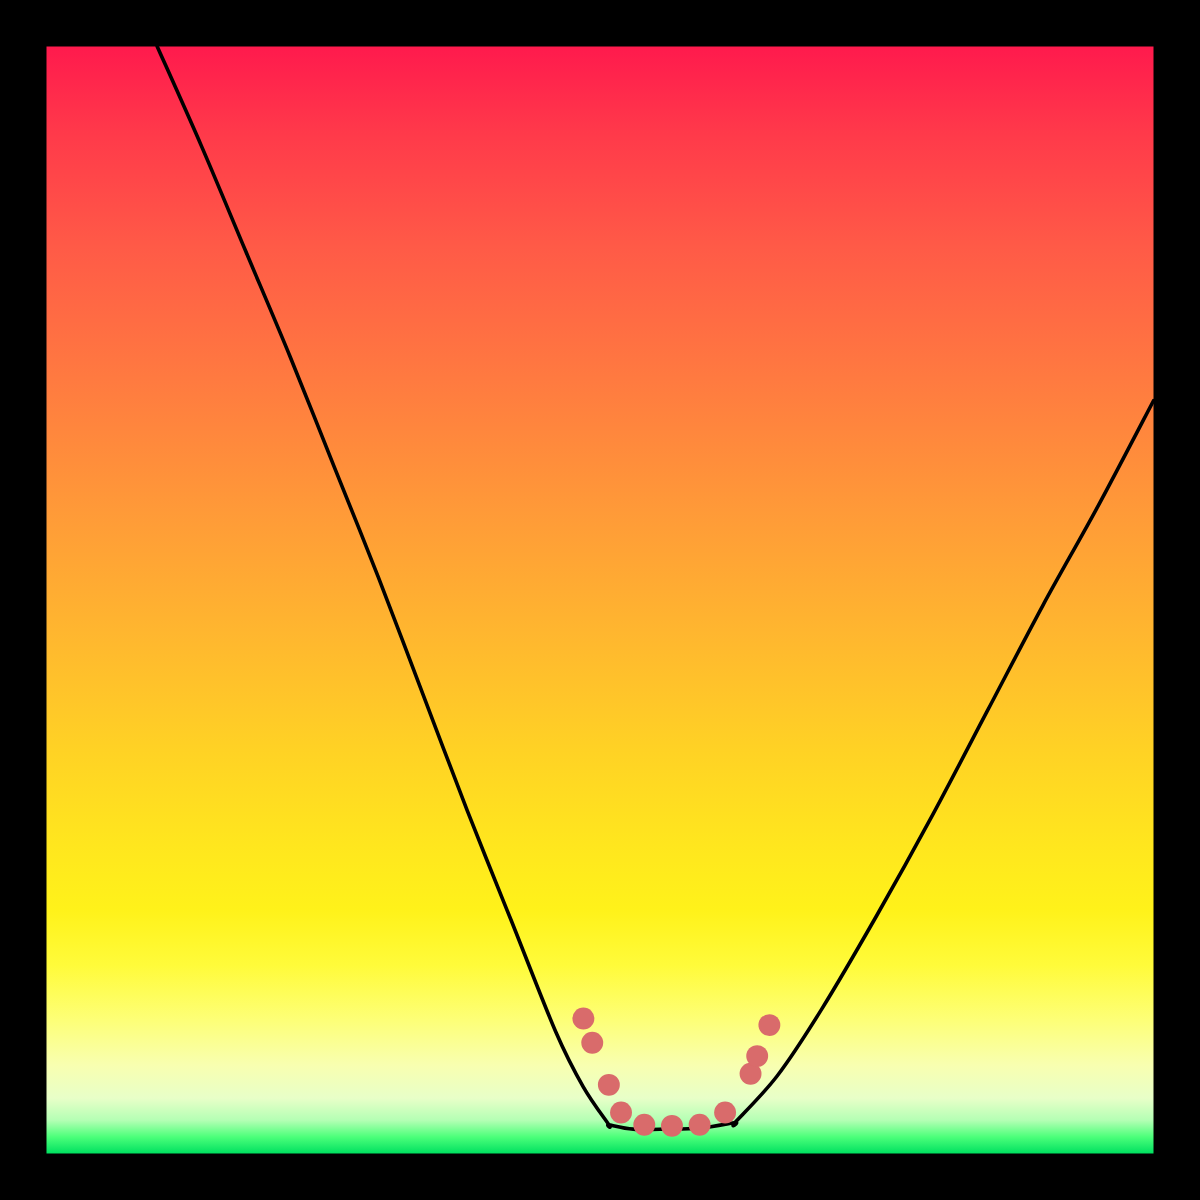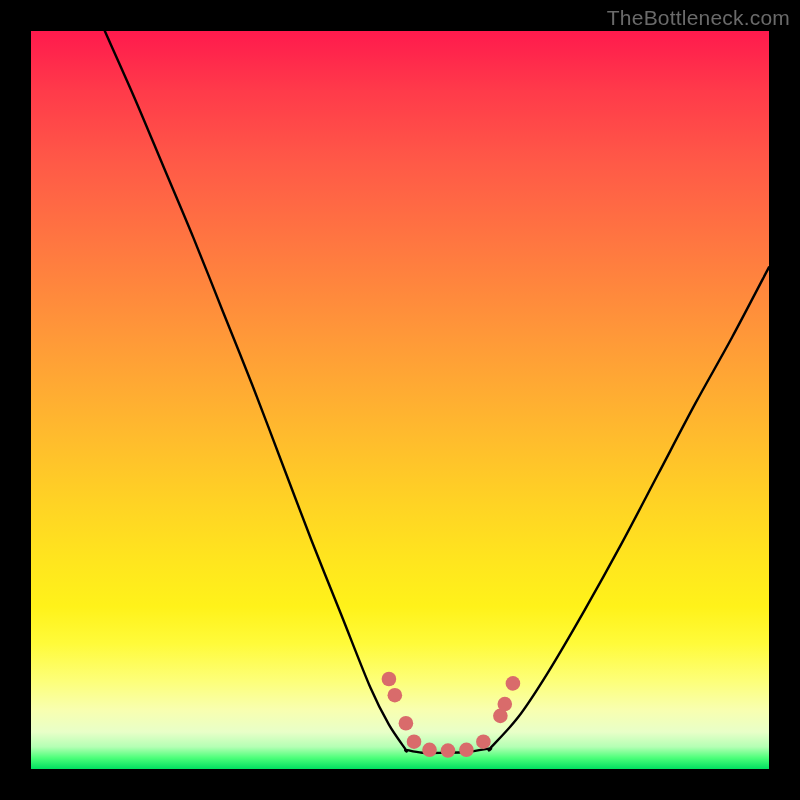--- a/index.html
+++ b/index.html
@@ -63,21 +63,20 @@
     width: 738px;
     height: 738px;
     overflow: visible;
   }
 </style>
 </head>
 <body>
 
 <div class="frame">
 
-  <div class="watermark">TheBottleneck.com</div>
 
   <div class="plot-area">
     <svg class="curve" viewBox="0 0 738 738">
       <g id="curve-group">
           <path d="M 73.8 0 C 78.5232 10.627199999999993, 93.87360000000001 44.575199999999946, 103.32000000000001 66.41999999999996 C 112.7664 88.26479999999998, 123.3936 114.09480000000008, 132.84 136.5300000000001 C 142.28640000000001 158.9652000000001, 152.9136 183.6144, 162.36 206.64 C 171.80640000000002 229.66559999999998, 182.43359999999998 256.824, 191.88 280.44 C 201.3264 304.056, 211.9536 330.0336, 221.4 354.24 C 230.84640000000002 378.44640000000004, 241.4736 406.9332, 250.92000000000002 431.73 C 260.3664 456.52680000000004, 270.9936 485.01360000000005, 280.44 509.22 C 289.8864 533.4264000000001, 300.5136 559.404, 309.96 583.02 C 319.40639999999996 606.636, 331.8048 639.108, 339.48 656.8199999999999 C 347.15520000000004 674.5319999999999, 352.26216 683.80128, 357.93 693.72 C 363.59784 703.63872, 372.18816 714.79728, 374.904 718.812 C 377.61984 722.82672, 372.30624 718.33968, 374.904 718.812 C 377.50176 719.28432, 384.99984000000006 721.29168, 391.14000000000004 721.764 C 397.28016 722.23632, 406.19520000000006 721.88208, 413.28000000000003 721.764 C 420.3648 721.64592, 428.09903999999995 721.73448, 435.41999999999996 721.026 C 442.74096 720.31752, 455.25744 717.9264000000001, 459.036 717.336 C 462.81456000000003 716.7456, 454.54896 722.29536, 459.036 717.336 C 463.52304 712.3766400000001, 477.86976000000004 698.3841600000001, 487.08000000000004 686.34 C 496.29024000000004 674.29584, 505.9728 659.1815999999999, 516.6 642.06 C 527.2272 624.9384, 541.692 599.994, 553.5 579.33 C 565.308 558.666, 578.592 534.7547999999999, 590.4 512.91 C 602.208 491.06519999999995, 615.492 465.2352, 627.3 442.8 C 639.108 420.3648, 652.392 394.5348, 664.2 372.69 C 676.008 350.8452, 689.292 328.11480000000006, 701.1 306.27000000000004 C 712.908 284.4252, 732.096 247.37759999999997, 738 236.15999999999997" fill="none" stroke="#000000" stroke-width="2.4" stroke-linecap="round"></path>
         </g>
       <g id="marker-group">
           <circle cx="357.93" cy="647.9639999999999" r="7.3" fill="#d96b6b"></circle>
           <circle cx="363.834" cy="664.2" r="7.3" fill="#d96b6b"></circle>
           <circle cx="374.904" cy="692.244" r="7.3" fill="#d96b6b"></circle>

